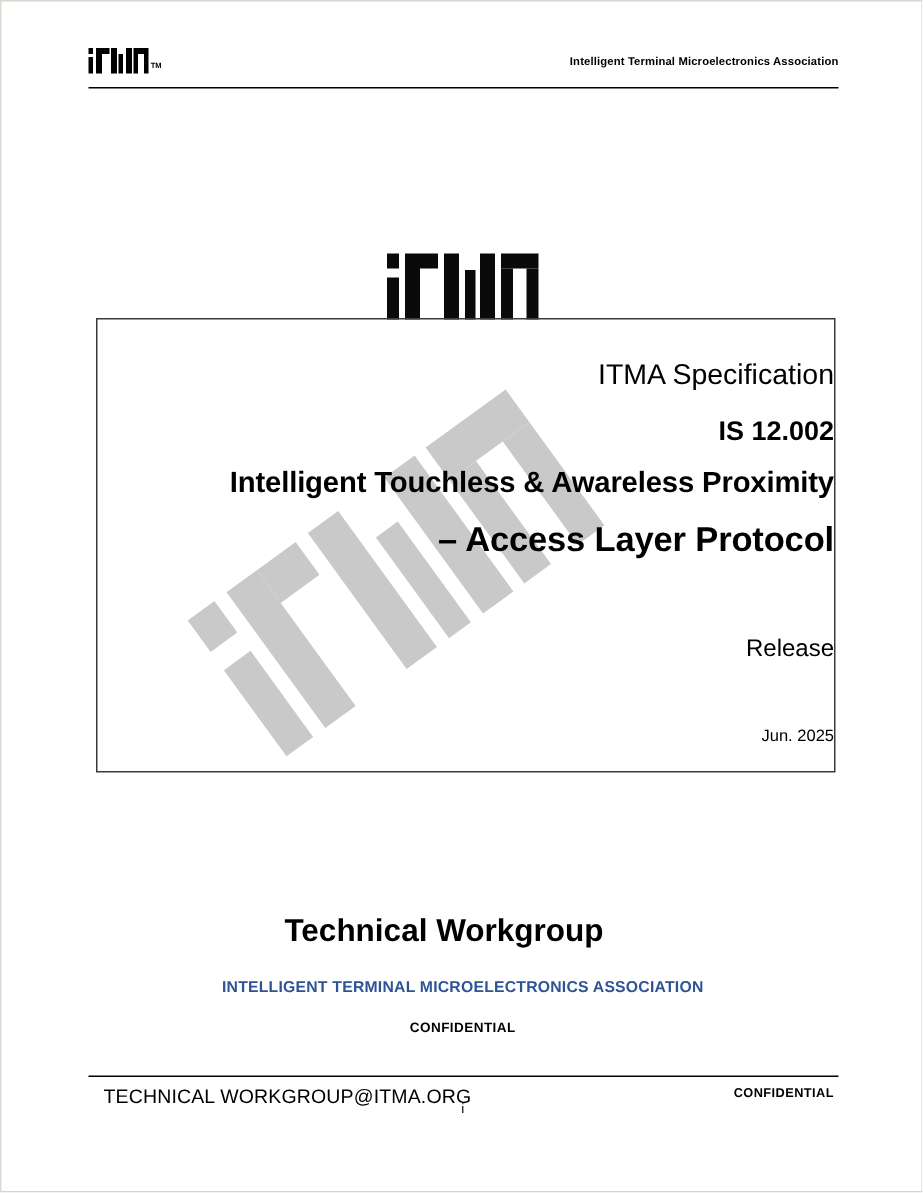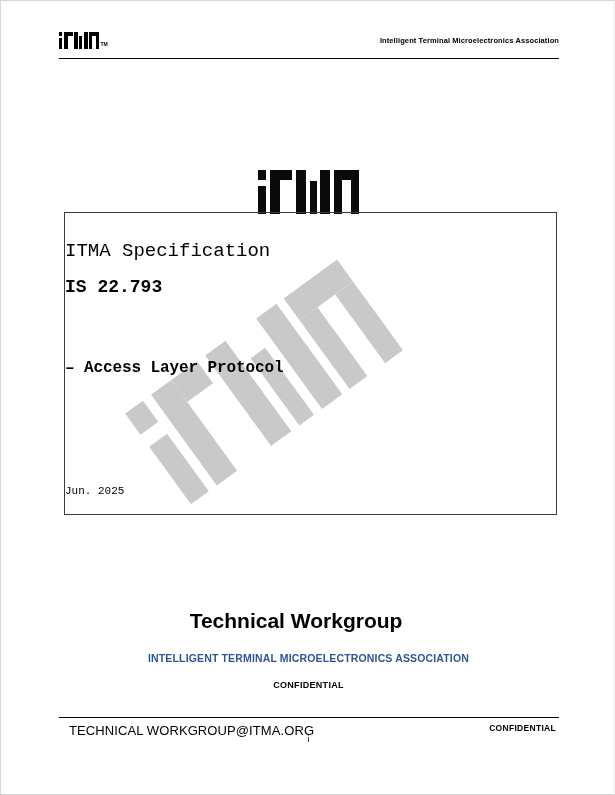--- a/index.html
+++ b/index.html
@@ -124,29 +124,28 @@
     height: 303px;
     border: 1.2px solid #3b3b3b;
     box-sizing: border-box;
     z-index: 2;
     background: transparent;
   }
   .title-box .line {
     position: absolute;
     left: 0;
     width: 100%;
-    text-align: left;
+    text-align: right;
     color: #000;
     white-space: nowrap;
-    font-family: Liberation Mono, monospace;
   }
   .tb-spec      { top: 27px;  font-size: 19px; font-weight: normal; }
   .tb-isnum     { top: 64px;  font-size: 18px; font-weight: bold; }
   .tb-title1    { top: 98px;  font-size: 19.5px; font-weight: bold; letter-spacing: -0.1px; }
-  .tb-title2    { top: 146px; font-size: 16px; font-weight: bold; letter-spacing: -0.1px; }
+  .tb-title2    { top: 133px; font-size: 23px; font-weight: bold; letter-spacing: -0.1px; }
   .tb-release   { top: 211px; font-size: 16px; font-weight: normal; }
   .tb-version   { top: 233px; font-size: 16px; font-weight: normal; }
   .tb-date      { top: 272px; font-size: 11px; font-weight: normal; }
 
   
   .workgroup {
     position: absolute;
     left: 0;
     top: 608px;
     width: 590px;
@@ -234,22 +233,24 @@
   <div class="hero-logo-wrap">
     <div class="logo" id="hero-logo" style="height: 43.55px;"><span class="glyph" style="width: 8.71px; height: 43.55px; margin-right: 3.8525px;"><span class="bar" style="left: 0px; top: 0px; width: 8.71px; height: 10.05px;"></span><span class="bar" style="left: 0px; top: 16.08px; width: 8.71px; height: 27.47px;"></span></span><span class="glyph" style="width: 22.11px; height: 43.55px; margin-right: 3.8525px;"><span class="bar" style="left: 0px; top: 0px; width: 9.715px; height: 43.55px;"></span><span class="bar" style="left: 9.715px; top: 0px; width: 12.395px; height: 10.385px;"></span></span><span class="glyph" style="width: 9.715px; height: 43.55px; margin-right: 3.8525px;"><span class="bar" style="left: 0px; top: 0px; width: 9.715px; height: 43.55px;"></span></span><span class="glyph" style="width: 7.035px; height: 43.55px; margin-right: 3.8525px;"><span class="bar" style="left: 0px; top: 11.39px; width: 7.035px; height: 32.16px;"></span></span><span class="glyph" style="width: 9.715px; height: 43.55px; margin-right: 3.8525px;"><span class="bar" style="left: 0px; top: 0px; width: 9.715px; height: 43.55px;"></span></span><span class="glyph" style="width: 25.46px; height: 43.55px; margin-right: 0px;"><span class="bar" style="left: 0px; top: 0px; width: 25.46px; height: 10.385px;"></span><span class="bar" style="left: 0px; top: 10.385px; width: 8.375px; height: 33.165px;"></span><span class="bar" style="left: 17.085px; top: 10.385px; width: 8.375px; height: 33.165px;"></span></span></div>
   </div>
 
   <div class="watermark">
     <div class="logo" id="watermark-logo" style="height: 111.8px;"><span class="glyph" style="width: 22.36px; height: 111.8px; margin-right: 9.89px;"><span class="bar" style="left: 0px; top: 0px; width: 22.36px; height: 25.8px;"></span><span class="bar" style="left: 0px; top: 41.28px; width: 22.36px; height: 70.52px;"></span></span><span class="glyph" style="width: 56.76px; height: 111.8px; margin-right: 9.89px;"><span class="bar" style="left: 0px; top: 0px; width: 24.94px; height: 111.8px;"></span><span class="bar" style="left: 24.94px; top: 0px; width: 31.82px; height: 26.66px;"></span></span><span class="glyph" style="width: 24.94px; height: 111.8px; margin-right: 9.89px;"><span class="bar" style="left: 0px; top: 0px; width: 24.94px; height: 111.8px;"></span></span><span class="glyph" style="width: 18.06px; height: 111.8px; margin-right: 9.89px;"><span class="bar" style="left: 0px; top: 29.24px; width: 18.06px; height: 82.56px;"></span></span><span class="glyph" style="width: 24.94px; height: 111.8px; margin-right: 9.89px;"><span class="bar" style="left: 0px; top: 0px; width: 24.94px; height: 111.8px;"></span></span><span class="glyph" style="width: 65.36px; height: 111.8px; margin-right: 0px;"><span class="bar" style="left: 0px; top: 0px; width: 65.36px; height: 26.66px;"></span><span class="bar" style="left: 0px; top: 26.66px; width: 21.5px; height: 85.14px;"></span><span class="bar" style="left: 43.86px; top: 26.66px; width: 21.5px; height: 85.14px;"></span></span></div>
   </div>
 
   <div class="title-box">
     <div class="line tb-spec">ITMA Specification</div>
-    <div class="line tb-isnum">IS 22.793</div>
+    <div class="line tb-isnum">IS 12.002</div>
+    <div class="line tb-title1">Intelligent Touchless &amp; Awareless Proximity</div>
     <div class="line tb-title2">– Access Layer Protocol</div>
+    <div class="line tb-release">Release</div>
     <div class="line tb-date">Jun. 2025</div>
   </div>
 
   <div class="workgroup">Technical Workgroup</div>
 
   <div class="assoc-line">INTELLIGENT TERMINAL MICROELECTRONICS ASSOCIATION</div>
 
   <div class="confidential-center">CONFIDENTIAL</div>
 
   <div class="footer-rule"></div>

